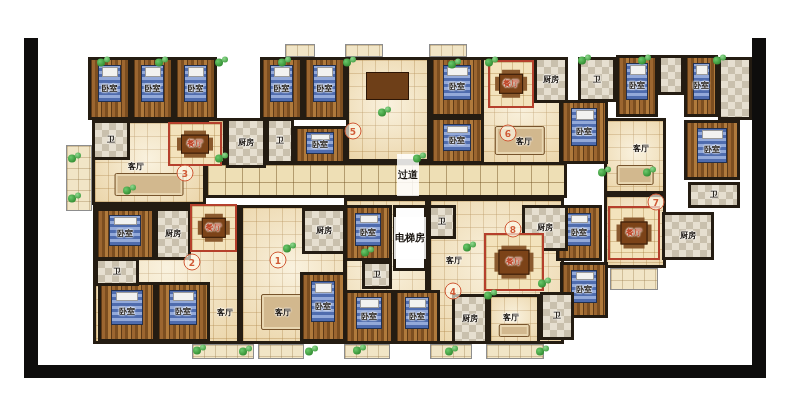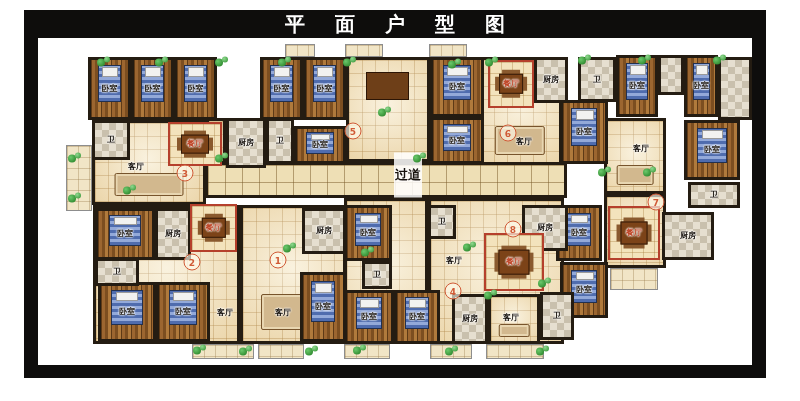--- a/index.html
+++ b/index.html
@@ -35,21 +35,21 @@
        linear-gradient(90deg,rgba(164,120,56,.35) 1px,transparent 1px);
      background-size:11px 11px;border:2px solid #b5402c;}
   .f-elev{background:#fdfdfd;}
   .f-balc{background-color:#f1e5c6;border:1px solid #8d8d8d;
      background-image:linear-gradient(rgba(150,120,70,.35) 1px,transparent 1px),
        linear-gradient(90deg,rgba(150,120,70,.35) 1px,transparent 1px);
      background-size:11px 11px;}
   .lbl{position:absolute;transform:translate(-50%,-50%);font-size:8px;font-weight:bold;color:#17120d;
        white-space:nowrap;text-shadow:0 0 2px #fff,0 0 2px #fff,0 0 2px #fff;z-index:5;line-height:1;}
   .f-dine>.lbl{color:#c0482a;}
-  .f-elev>.lbl,.f-corr>.lbl{background:rgba(255,255,255,.85);padding:16px 1px;font-size:13px;font-family:Liberation Mono, monospace;}
+  .f-elev>.lbl,.f-corr>.lbl{background:rgba(255,255,255,.85);padding:16px 1px;font-size:10px;}
   
   .furn{position:absolute;pointer-events:none;}
   .furn.bed{left:20%;top:9%;width:56%;height:62%;border:1px solid #22304f;
      background:repeating-linear-gradient(0deg,#4f6cae 0 3px,#93a9d9 3px 6px);}
   .furn.bed::before{content:"";position:absolute;top:1px;left:14%;width:68%;height:22%;background:#f2f2f0;border:1px solid #9a9a9a;}
   .furn.desk{left:22%;top:12%;width:52%;height:26%;background:#6e3f18;border:1px solid #2c1505;}
   .furn.sofa{left:50%;bottom:8%;transform:translateX(-50%);width:62%;height:26%;background:#d2b88e;
      border:1px solid #77542c;border-radius:2px;box-shadow:inset 0 0 0 2px #e8d6b1;}
   .furn.table{left:50%;top:50%;transform:translate(-50%,-50%);width:52%;height:42%;background:#7c4318;
      border:1px solid #331a08;box-shadow:0 -7px 0 -3px #8a5a2e,0 7px 0 -3px #8a5a2e,-7px 0 0 -3px #8a5a2e,7px 0 0 -3px #8a5a2e;}
@@ -257,20 +257,23 @@
         <div class="furn table"></div>
         <span class="lbl" style="left: 50%; top: 50%;">餐厅</span>
       </div>
       <div class="room f-dine" style="left: 608px; top: 206px; width: 52px; height: 54px;">
         <div class="furn table"></div>
         <span class="lbl" style="left: 50%; top: 50%;">餐厅</span>
       </div>
       <div class="room f-dine" style="left: 484px; top: 233px; width: 60px; height: 58px;">
         <div class="furn table"></div>
         <span class="lbl" style="left: 50%; top: 50%;">餐厅</span>
+      </div>
+      <div class="room f-elev" style="left: 393px; top: 205px; width: 34px; height: 66px;">
+        <span class="lbl" style="left: 50%; top: 50%;">电梯房</span>
       </div>
       <div class="plant" style="left: 75px; top: 158px;"></div>
       <div class="plant" style="left: 75px; top: 198px;"></div>
       <div class="plant" style="left: 104px; top: 62px;"></div>
       <div class="plant" style="left: 162px; top: 62px;"></div>
       <div class="plant" style="left: 222px; top: 62px;"></div>
       <div class="plant" style="left: 285px; top: 62px;"></div>
       <div class="plant" style="left: 350px; top: 62px;"></div>
       <div class="plant" style="left: 385px; top: 112px;"></div>
       <div class="plant" style="left: 455px; top: 64px;"></div>
@@ -296,19 +299,16 @@
       <div class="plant" style="left: 543px; top: 351px;"></div>
       <div class="unum" style="left: 278px; top: 260px;">1</div>
       <div class="unum" style="left: 192px; top: 262px;">2</div>
       <div class="unum" style="left: 185px; top: 173px;">3</div>
       <div class="unum" style="left: 453px; top: 291px;">4</div>
       <div class="unum" style="left: 353px; top: 131px;">5</div>
       <div class="unum" style="left: 508px; top: 133px;">6</div>
       <div class="unum" style="left: 656px; top: 202px;">7</div>
       <div class="unum" style="left: 513px; top: 229px;">8</div>
     </div>
-  <div class="frame frame-top">
-    <span class="title">平面户型图</span>
-  </div>
   <div class="frame frame-left"></div>
   <div class="frame frame-right"></div>
   <div class="frame frame-bottom"></div>
 </div>
 
 </body></html>

